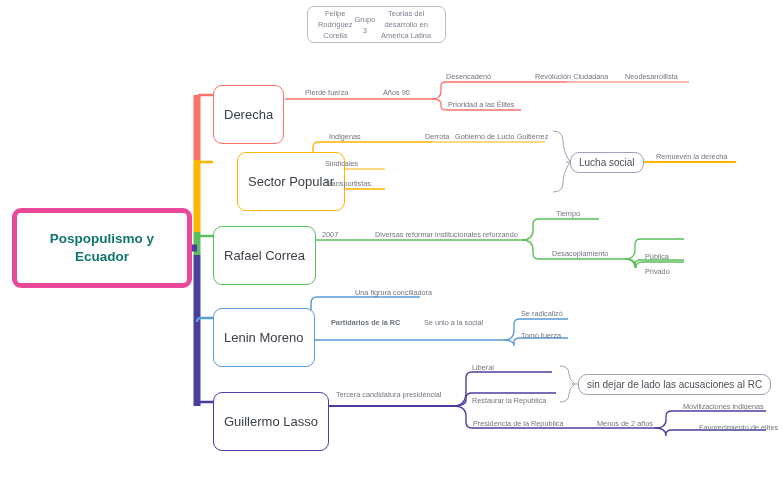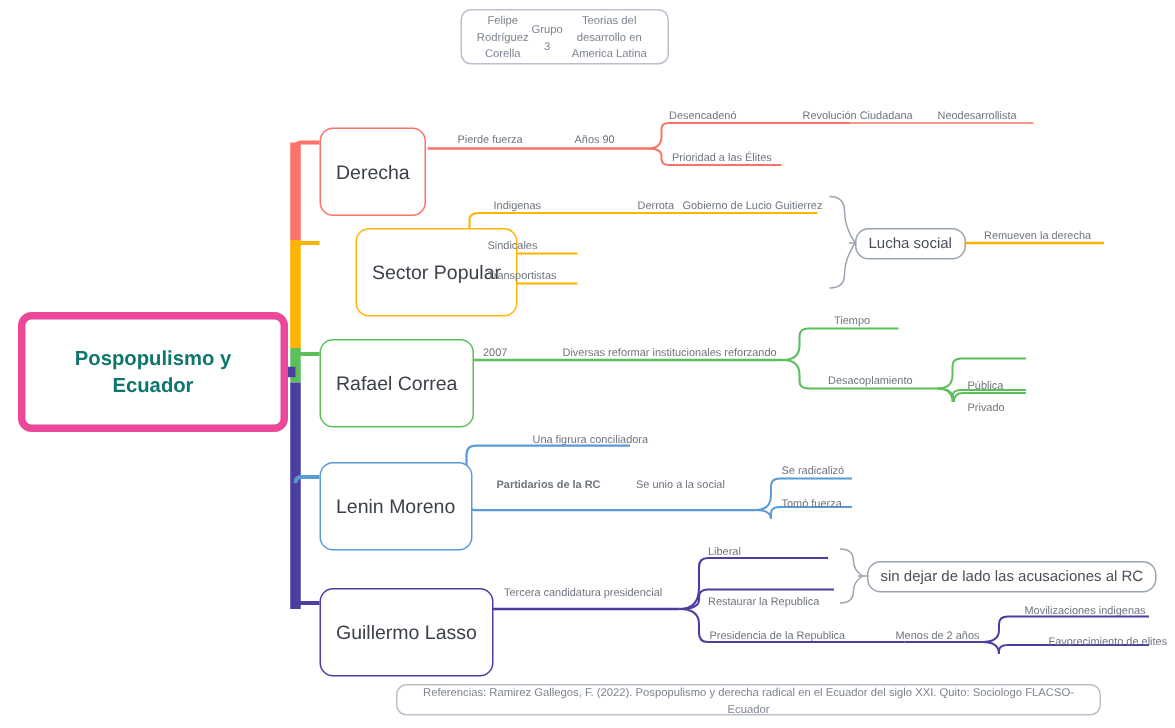--- a/index.html
+++ b/index.html
@@ -159,17 +159,14 @@
   <div class="lbl" style="left:521px;top:331px;">Tomó fuerza</div>
 
   <div class="lbl" style="left:336px;top:390px;">Tercera candidatura presidencial</div>
   <div class="lbl" style="left:472px;top:363px;">Liberal</div>
   <div class="lbl" style="left:472px;top:385px;margin-top:11px;">Restaurar la Republica</div>
   <div class="lbl" style="left:473px;top:419px;">Presidencia de la Republica</div>
   <div class="lbl" style="left:597px;top:419px;">Menos de 2 años</div>
   <div class="lbl" style="left:683px;top:402px;">Movilizaciones indigenas</div>
   <div class="lbl" style="left:683px;top:423px;margin-left:16px;">Favorecimiento de elites</div>
 
-  <div class="node card" id="footer-card" style="left:264px;top:456px;width:470px;height:21px;">
-    <span>Referencias: Ramirez Gallegos, F. (2022). Pospopulismo y derecha radical en el Ecuador del siglo XXI. Quito: Sociologo FLACSO- Ecuador</span>
-  </div>
 
 </div>
 
 </body></html>

